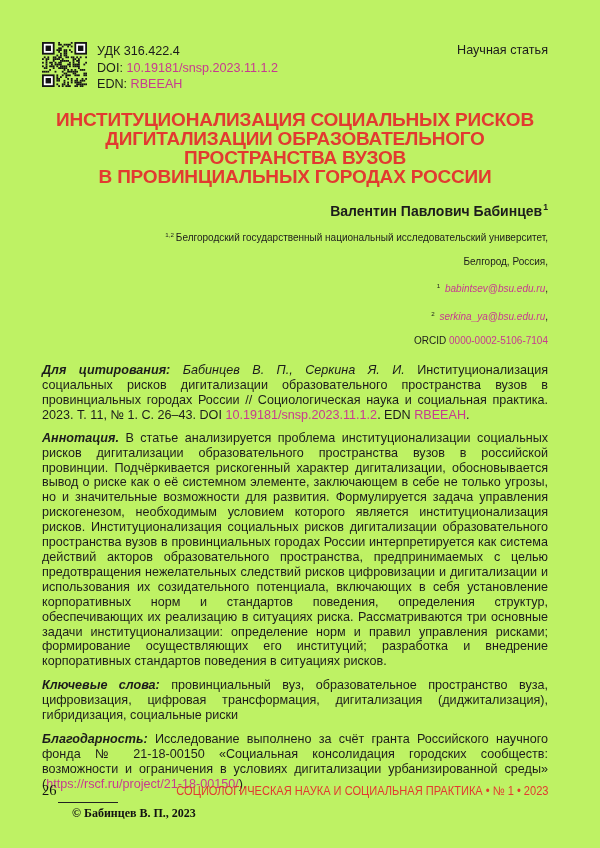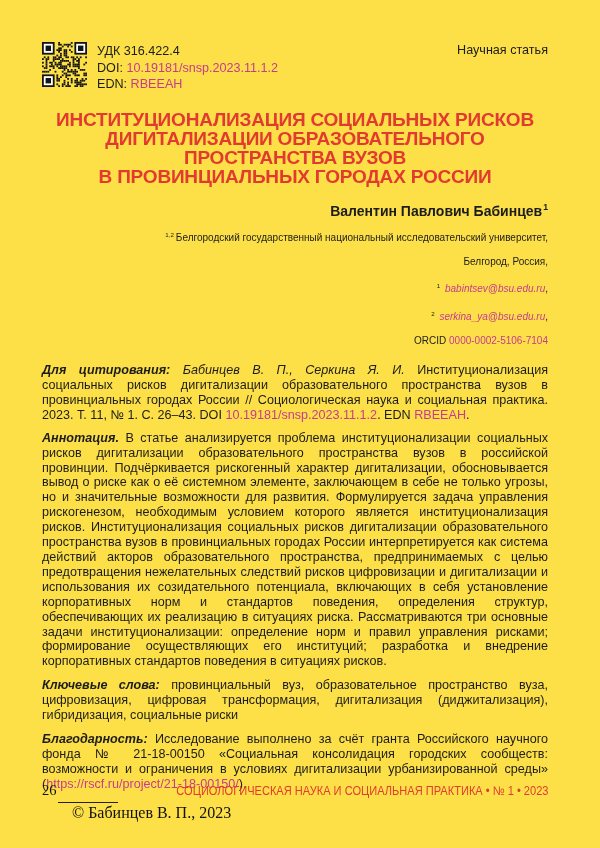--- a/index.html
+++ b/index.html
@@ -1,17 +1,17 @@
 <!DOCTYPE html>
 <html><head>
 <meta charset="utf-8">
 <style>
   html,body{margin:0;padding:0;background:#fff;}
   .page{
-    position:relative;width:600px;height:848px;background:#fde047;
+    position:relative;width:600px;height:848px;background:#bef264;
     font-family:"Liberation Sans",sans-serif;color:#1c1c1c;
     padding:42px 52px 0 42px;box-sizing:border-box;overflow:hidden;
   }
   
   .topbar{display:flex;justify-content:space-between;align-items:flex-start;}
   .qr-meta{display:flex;gap:10px;}
   .qr{width:45px;height:45px;flex:0 0 45px;}
   .meta{padding-top:1px;}
   .meta-line{font-size:12.6px;line-height:16.5px;white-space:nowrap;}
   .article-type{font-size:12.6px;line-height:16.5px;text-align:right;}
@@ -26,22 +26,22 @@
   .affil{font-size:10px;line-height:16px;margin-top:8px;}
   sup{font-size:0.62em;margin-left:1px;}
   .affil sup{margin-right:2px;}
   
   .body-par{font-size:12.6px;line-height:14.9px;text-align:justify;margin:8px 0 0;}
   .first-par{margin-top:14px;}
   .blabel{font-weight:700;font-style:italic;}
   .it{font-style:italic;}
   
   .copy-rule{width:60px;border:none;border-top:1.3px solid #222;margin:10px 0 3px 16px;}
-  .copyright{font-family:"Liberation Serif",serif;font-size:16px;line-height:14.5px;
-    padding-left:30px;color:#111;}
+  .copyright{font-family:"Liberation Serif",serif;font-size:12px;line-height:14.5px;
+    padding-left:30px;color:#111;font-weight:bold;}
   
   .footer{position:absolute;left:42px;right:52px;bottom:49px;
     display:flex;justify-content:space-between;align-items:baseline;text-align:center;}
   .page-num{font-family:"Liberation Serif",serif;font-size:14.5px;color:#111;}
   .journal{color:#e23a30;font-size:12.3px;white-space:nowrap;
     display:inline-block;transform:scaleX(0.9);transform-origin:right center;}
 </style>
 </head>
 <body>
 

